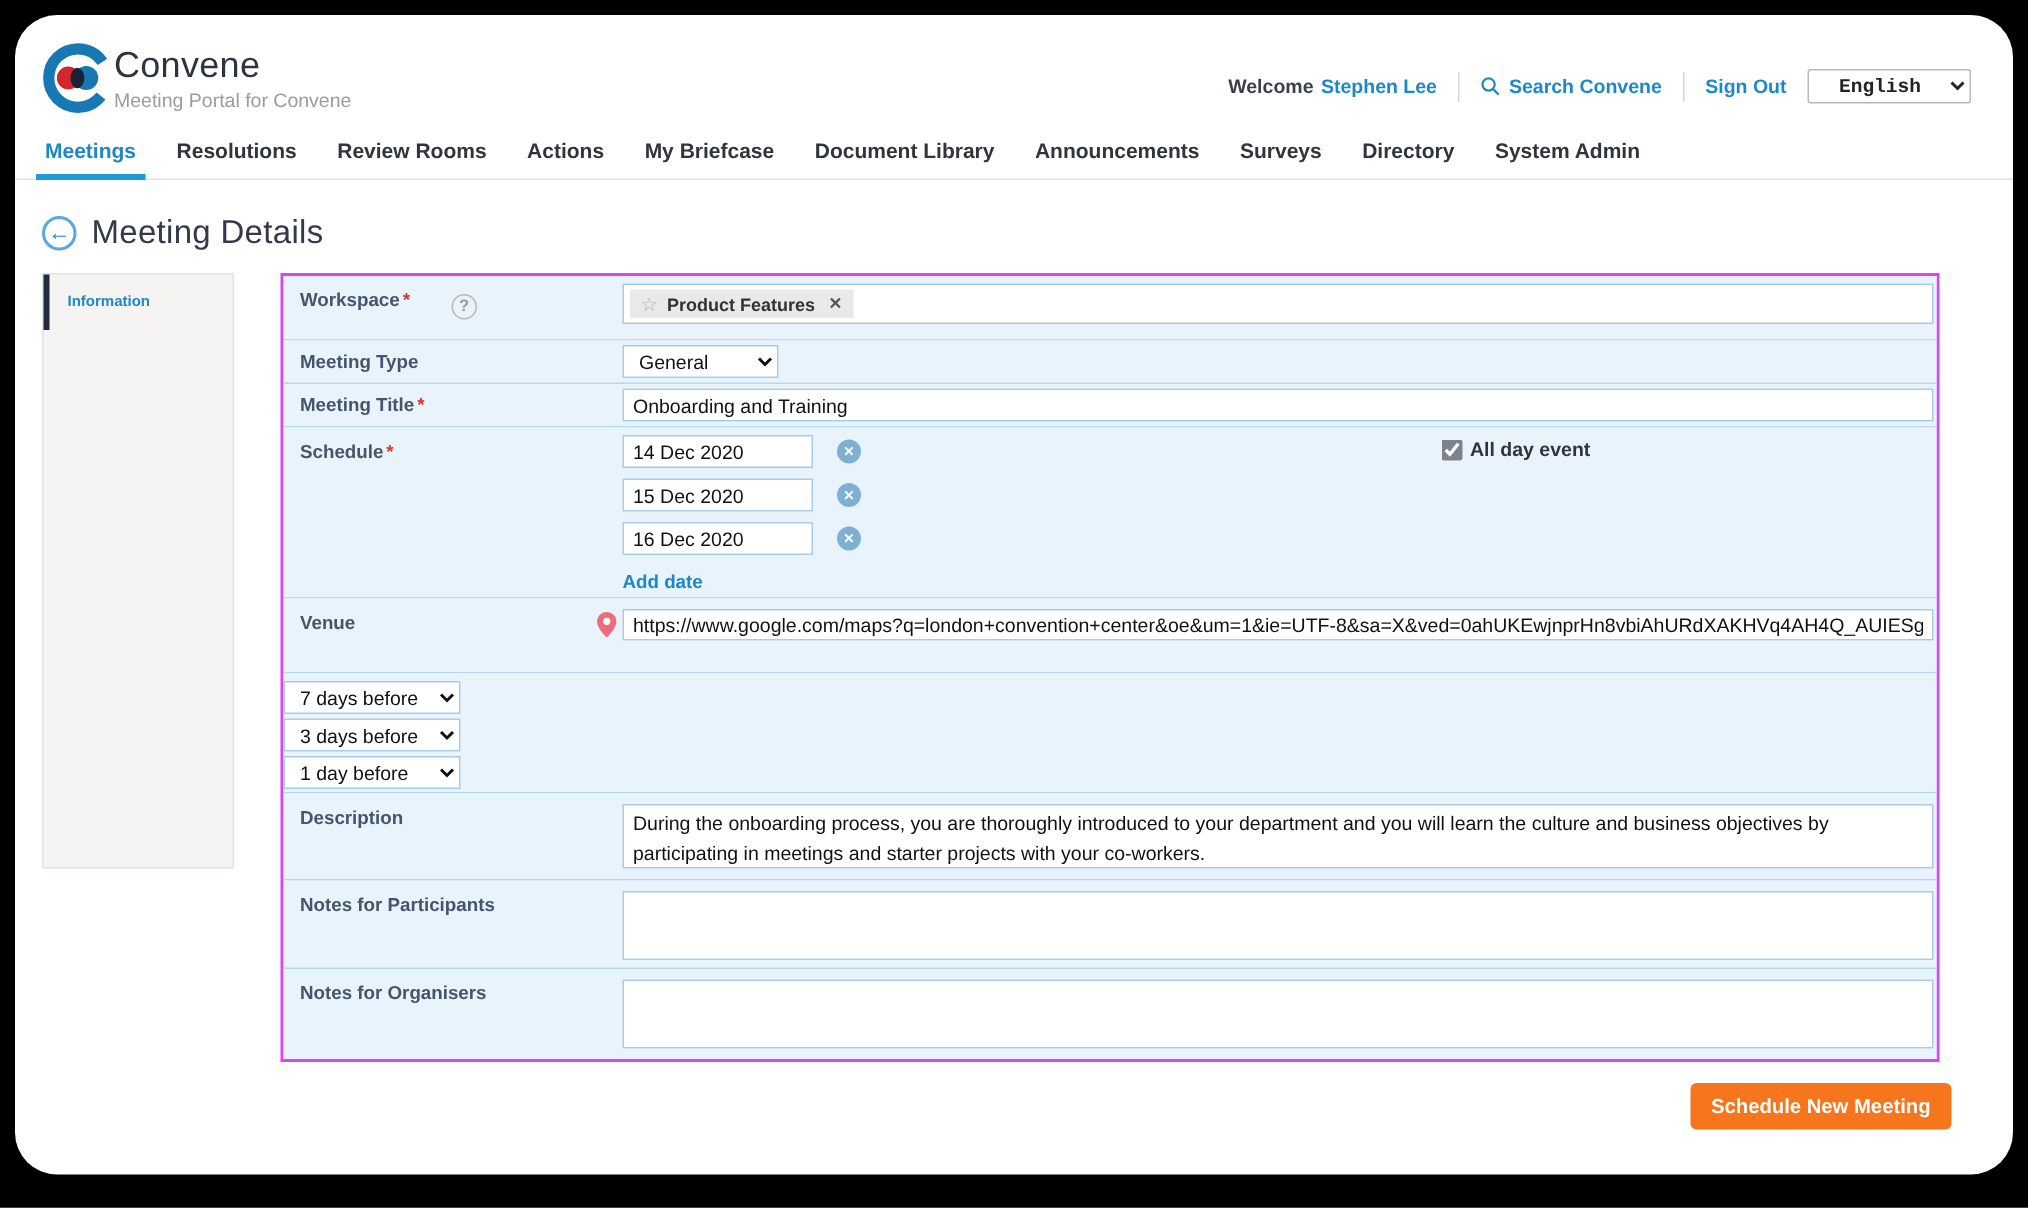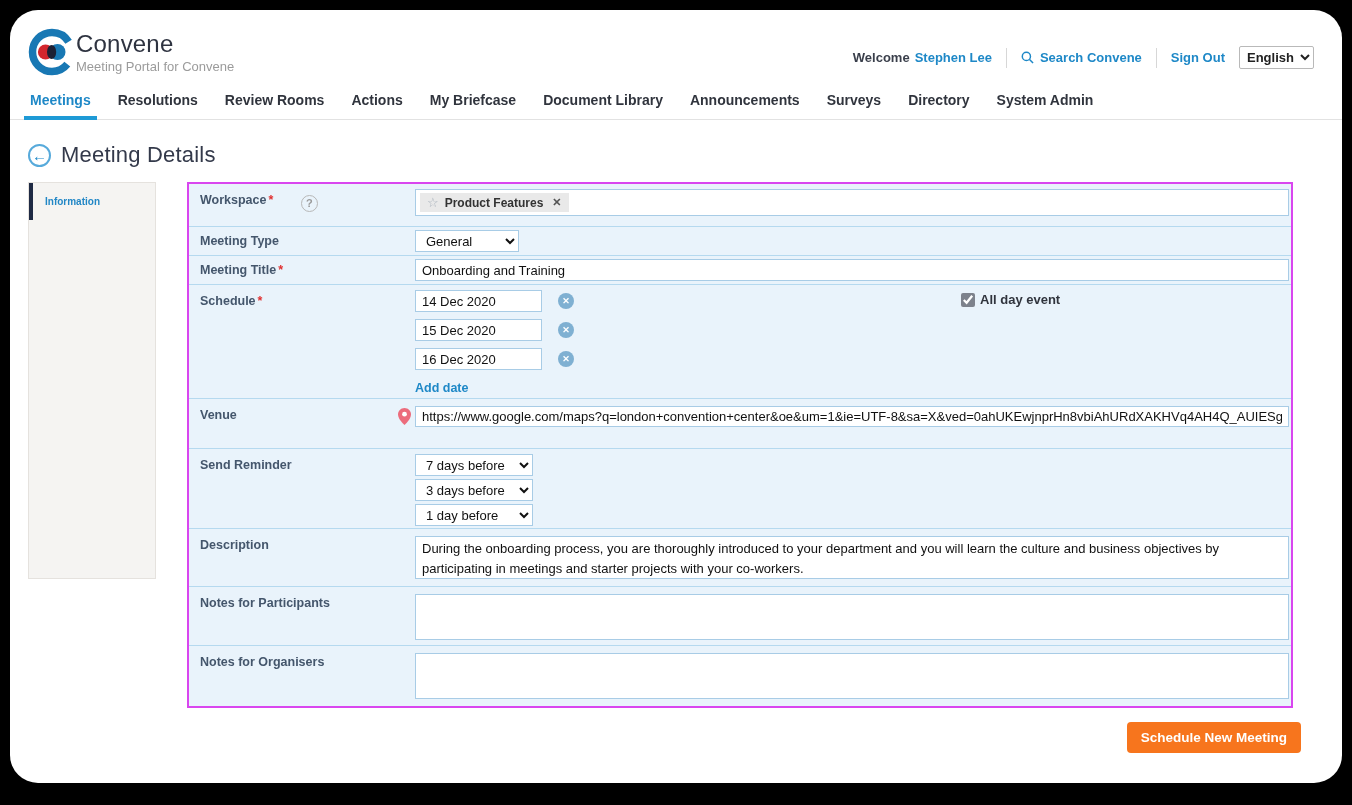--- a/index.html
+++ b/index.html
@@ -11,21 +11,21 @@
   
   .topbar { display:flex; align-items:flex-start; justify-content:space-between; padding:18px 28px 0 18px; }
   .brand { display:flex; align-items:center; }
   .brand-text .app-name { font-size:24px; color:#2e3340; letter-spacing:0.2px; }
   .brand-text .app-sub { font-size:13px; color:#9b9b9b; margin-top:1px; }
   .top-right { display:flex; align-items:center; gap:14px; margin-top:18px; font-size:13px; }
   .top-right .lbl { color:#3a3f4b; font-weight:700; }
   .link { color:#1e88c7; font-weight:700; cursor:pointer; text-decoration:none; }
   .vsep { width:1px; height:20px; background:#d7d7d7; }
   .search-wrap { display:flex; align-items:center; gap:6px; }
-  .lang-select { font-size:13px; font-weight:700; padding:2px 3px; border:1px solid #b9b9b9; border-radius:2px; background:#fff; color:#222; }
+  .lang-select { font-size:13px; font-weight:700; padding:2px 16px; border:1px solid #b9b9b9; border-radius:2px; background:#fff; color:#222;font-family:Liberation Mono, monospace; }
   
   .nav { display:flex; gap:27px; padding:16px 0 0 20px; border-bottom:1px solid #e2e2e2; }
   .nav-tab { font-size:14px; font-weight:700; color:#30343d; padding-bottom:11px; cursor:pointer; position:relative; white-space:nowrap; }
   .nav-tab.active { color:#1e88c7; }
   .nav-tab.active::after { content:""; position:absolute; left:-6px; right:-6px; bottom:-1px; height:4px; background:#1e9ad6; }
   
   .page-head { display:flex; align-items:center; gap:10px; padding:22px 0 0 18px; }
   .back-circle { width:23px; height:23px; border:2px solid #57aadb; border-radius:50%; color:#1e88c7; display:flex; align-items:center; justify-content:center; font-size:15px; font-weight:700; cursor:pointer; line-height:1; }
   .page-title { font-size:22px; color:#33394a; letter-spacing:0.2px; }
   
@@ -202,21 +202,20 @@
             <svg class="pin" viewBox="0 0 13 17">
               <path d="M6.5 0C2.9 0 0 2.9 0 6.4 0 11.2 6.5 17 6.5 17S13 11.2 13 6.4C13 2.9 10.1 0 6.5 0z" fill="#ec6c7c"></path>
               <circle cx="6.5" cy="6.2" r="2.4" fill="#ffffff"></circle>
             </svg>
             <input type="text" class="wide" style="height: 21px;" value="https://www.google.com/maps?q=london+convention+center&amp;oe&amp;um=1&amp;ie=UTF-8&amp;sa=X&amp;ved=0ahUKEwjnprHn8vbiAhURdXAKHVq4AH4Q_AUIESgC">
           </div>
         </div>
       </div>
 
       <div class="frow" style="height:80px">
-        <div class="flabel">Send Reminder</div>
         <div class="fbody">
           <div><select class="fsel sel-reminder"><option>7 days before</option></select></div>
           <div><select class="fsel sel-reminder"><option>3 days before</option></select></div>
           <div><select class="fsel sel-reminder"><option>1 day before</option></select></div>
         </div>
       </div>
 
       <div class="frow" style="height:58px">
         <div class="flabel">Description</div>
         <div class="fbody" style="padding-top:7px">

